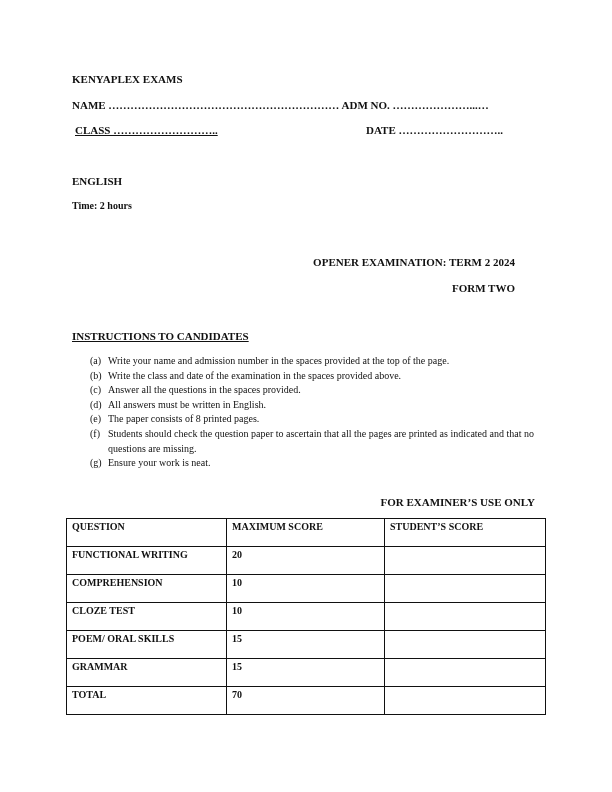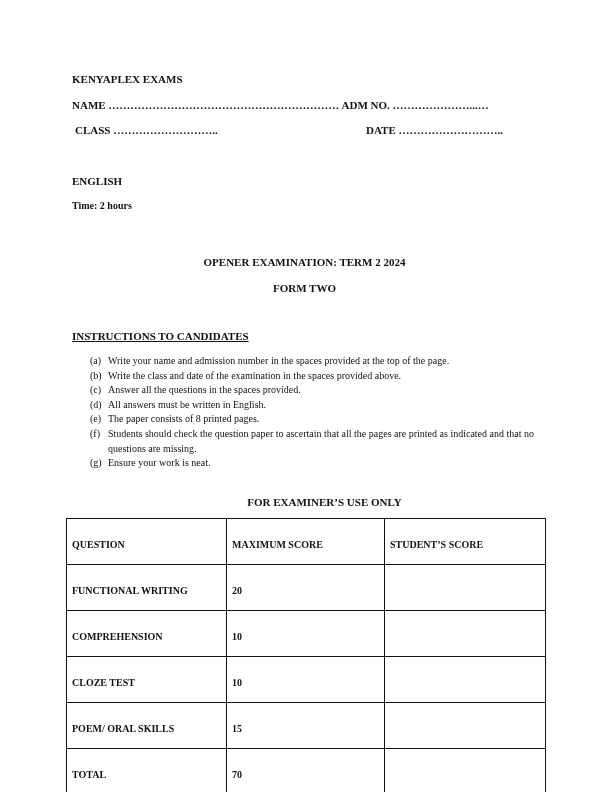--- a/index.html
+++ b/index.html
@@ -1,34 +1,34 @@
 <!DOCTYPE html>
 <html><head>
 <meta charset="utf-8">
 <style>
   html, body { margin:0; padding:0; background:#fff; }
   body { width:612px; height:792px; position:relative; font-family:"Liberation Serif", serif; color:#111; overflow:hidden; }
   .b { font-weight:bold; font-size:11px; position:absolute; white-space:nowrap; }
-  .center { left:0; width:609px; text-align:center; }
+  .center { left:0; width:515px; text-align:right; }
   .u { text-decoration:underline; }
   ol.instr { position:absolute; left:90px; top:354px; margin:0; padding:0; list-style:none; font-size:10px; line-height:14.6px; width:450px; }
   ol.instr li { position:relative; padding-left:18px; }
   ol.instr li .lbl { position:absolute; left:0; top:0; }
   table.scores { position:absolute; left:66px; top:518px; width:480px; border-collapse:collapse; font-size:10px; font-weight:bold; }
-  table.scores td { border:1px solid #111; height:25px; vertical-align:top; padding:20px 5px 0 5px; }
+  table.scores td { border:1px solid #111; height:25px; vertical-align:top; padding:2px 5px 0 5px; }
   table.scores td.c { }
   table.scores col.c1 { width:160px; }
   table.scores col.c2 { width:158px; }
 </style>
 </head>
 <body>
 
 <div class="b" style="left:72px;top:73px;">KENYAPLEX EXAMS</div>
 <div class="b" style="left:72px;top:99px;">NAME ……………………………………………………… ADM NO. …………………...…</div>
-<div class="b" style="left:75px;top:124px;">CLASS ………………………..</div>
+<div class="b" style="left:75px;top:124px;text-decoration:underline;">CLASS ………………………..</div>
 <div class="b" style="left:366px;top:124px;">DATE ………………………..</div>
 <div class="b" style="left:72px;top:175px;">ENGLISH</div>
 <div class="b" style="left:72px;top:200px;font-size:10px;">Time: 2 hours</div>
 
 <div class="b center" style="top:256px;">OPENER EXAMINATION: TERM 2 2024</div>
 <div class="b center" style="top:282px;">FORM TWO</div>
 
 <div class="b u" style="left:72px;top:330px;">INSTRUCTIONS TO CANDIDATES</div>
 
 <ol class="instr">
@@ -69,18 +69,23 @@
     <td>CLOZE TEST</td>
     <td class="c">10</td>
     <td></td>
   </tr>
   <tr>
     <td>POEM/ ORAL SKILLS</td>
     <td class="c">15</td>
     <td></td>
   </tr>
   <tr>
+    <td>GRAMMAR</td>
+    <td class="c">15</td>
+    <td></td>
+  </tr>
+  <tr>
     <td>TOTAL</td>
     <td class="c">70</td>
     <td></td>
   </tr>
 </tbody>
   </table>
 
 </body></html>

